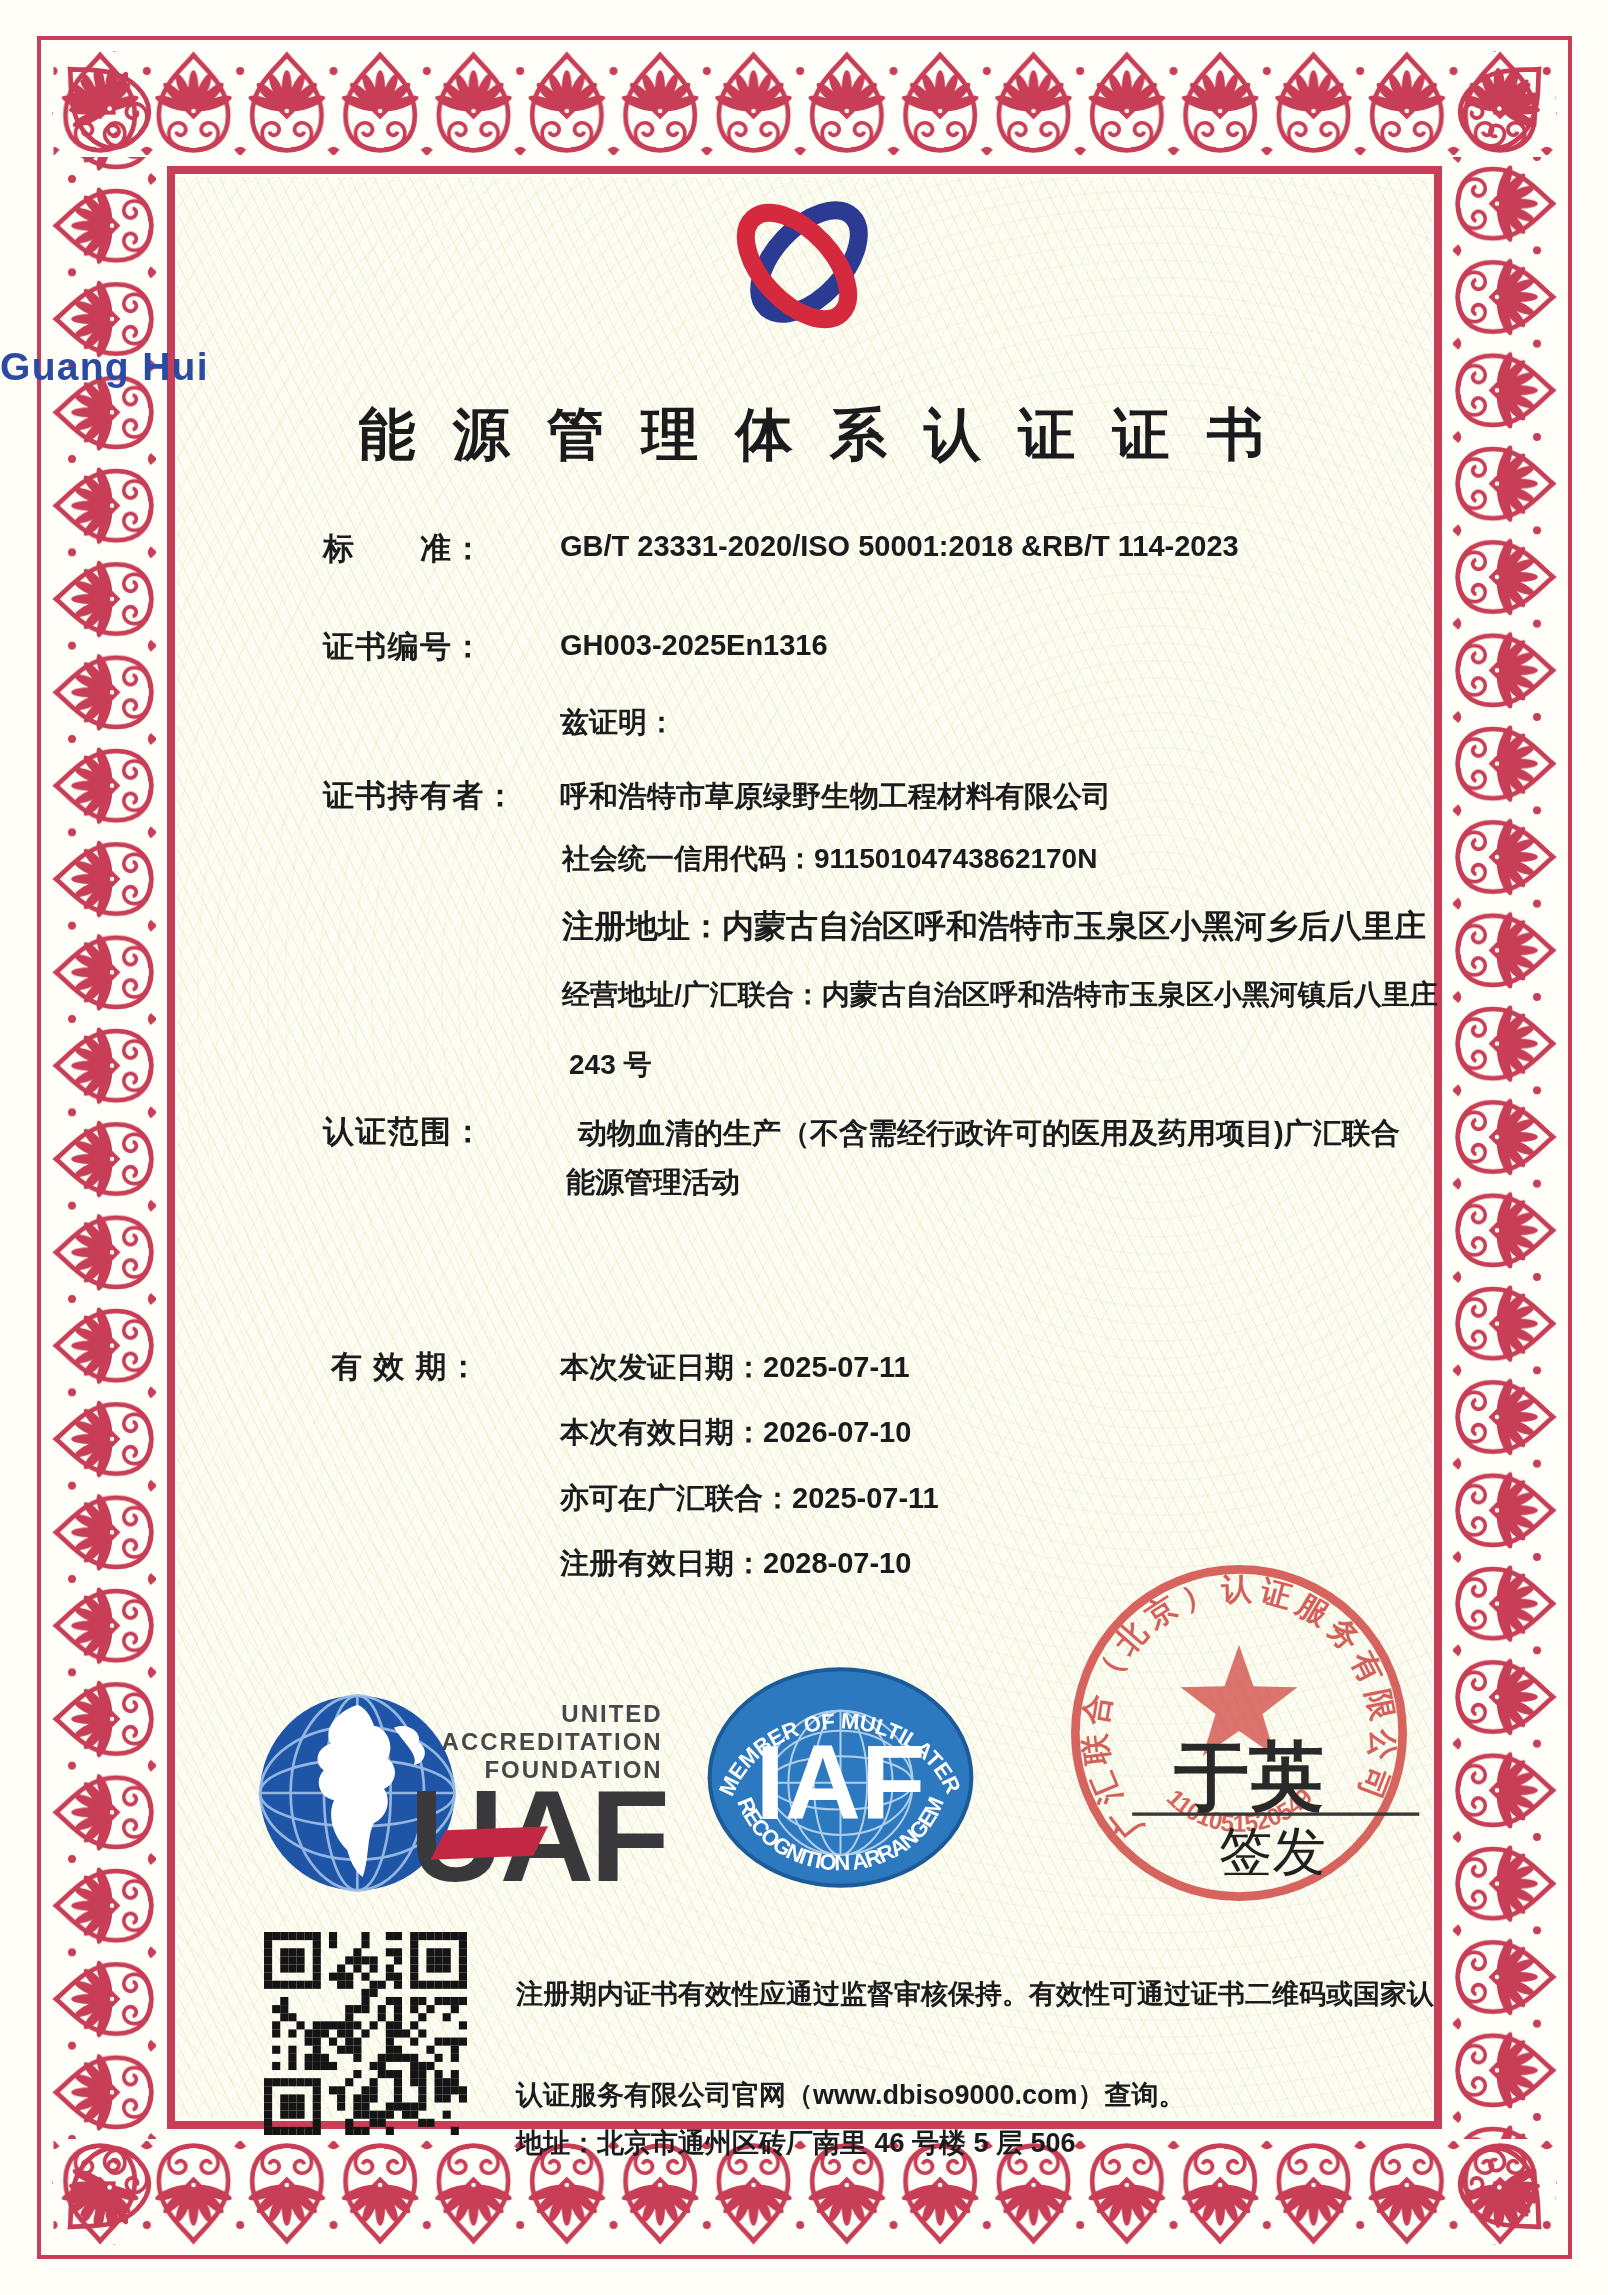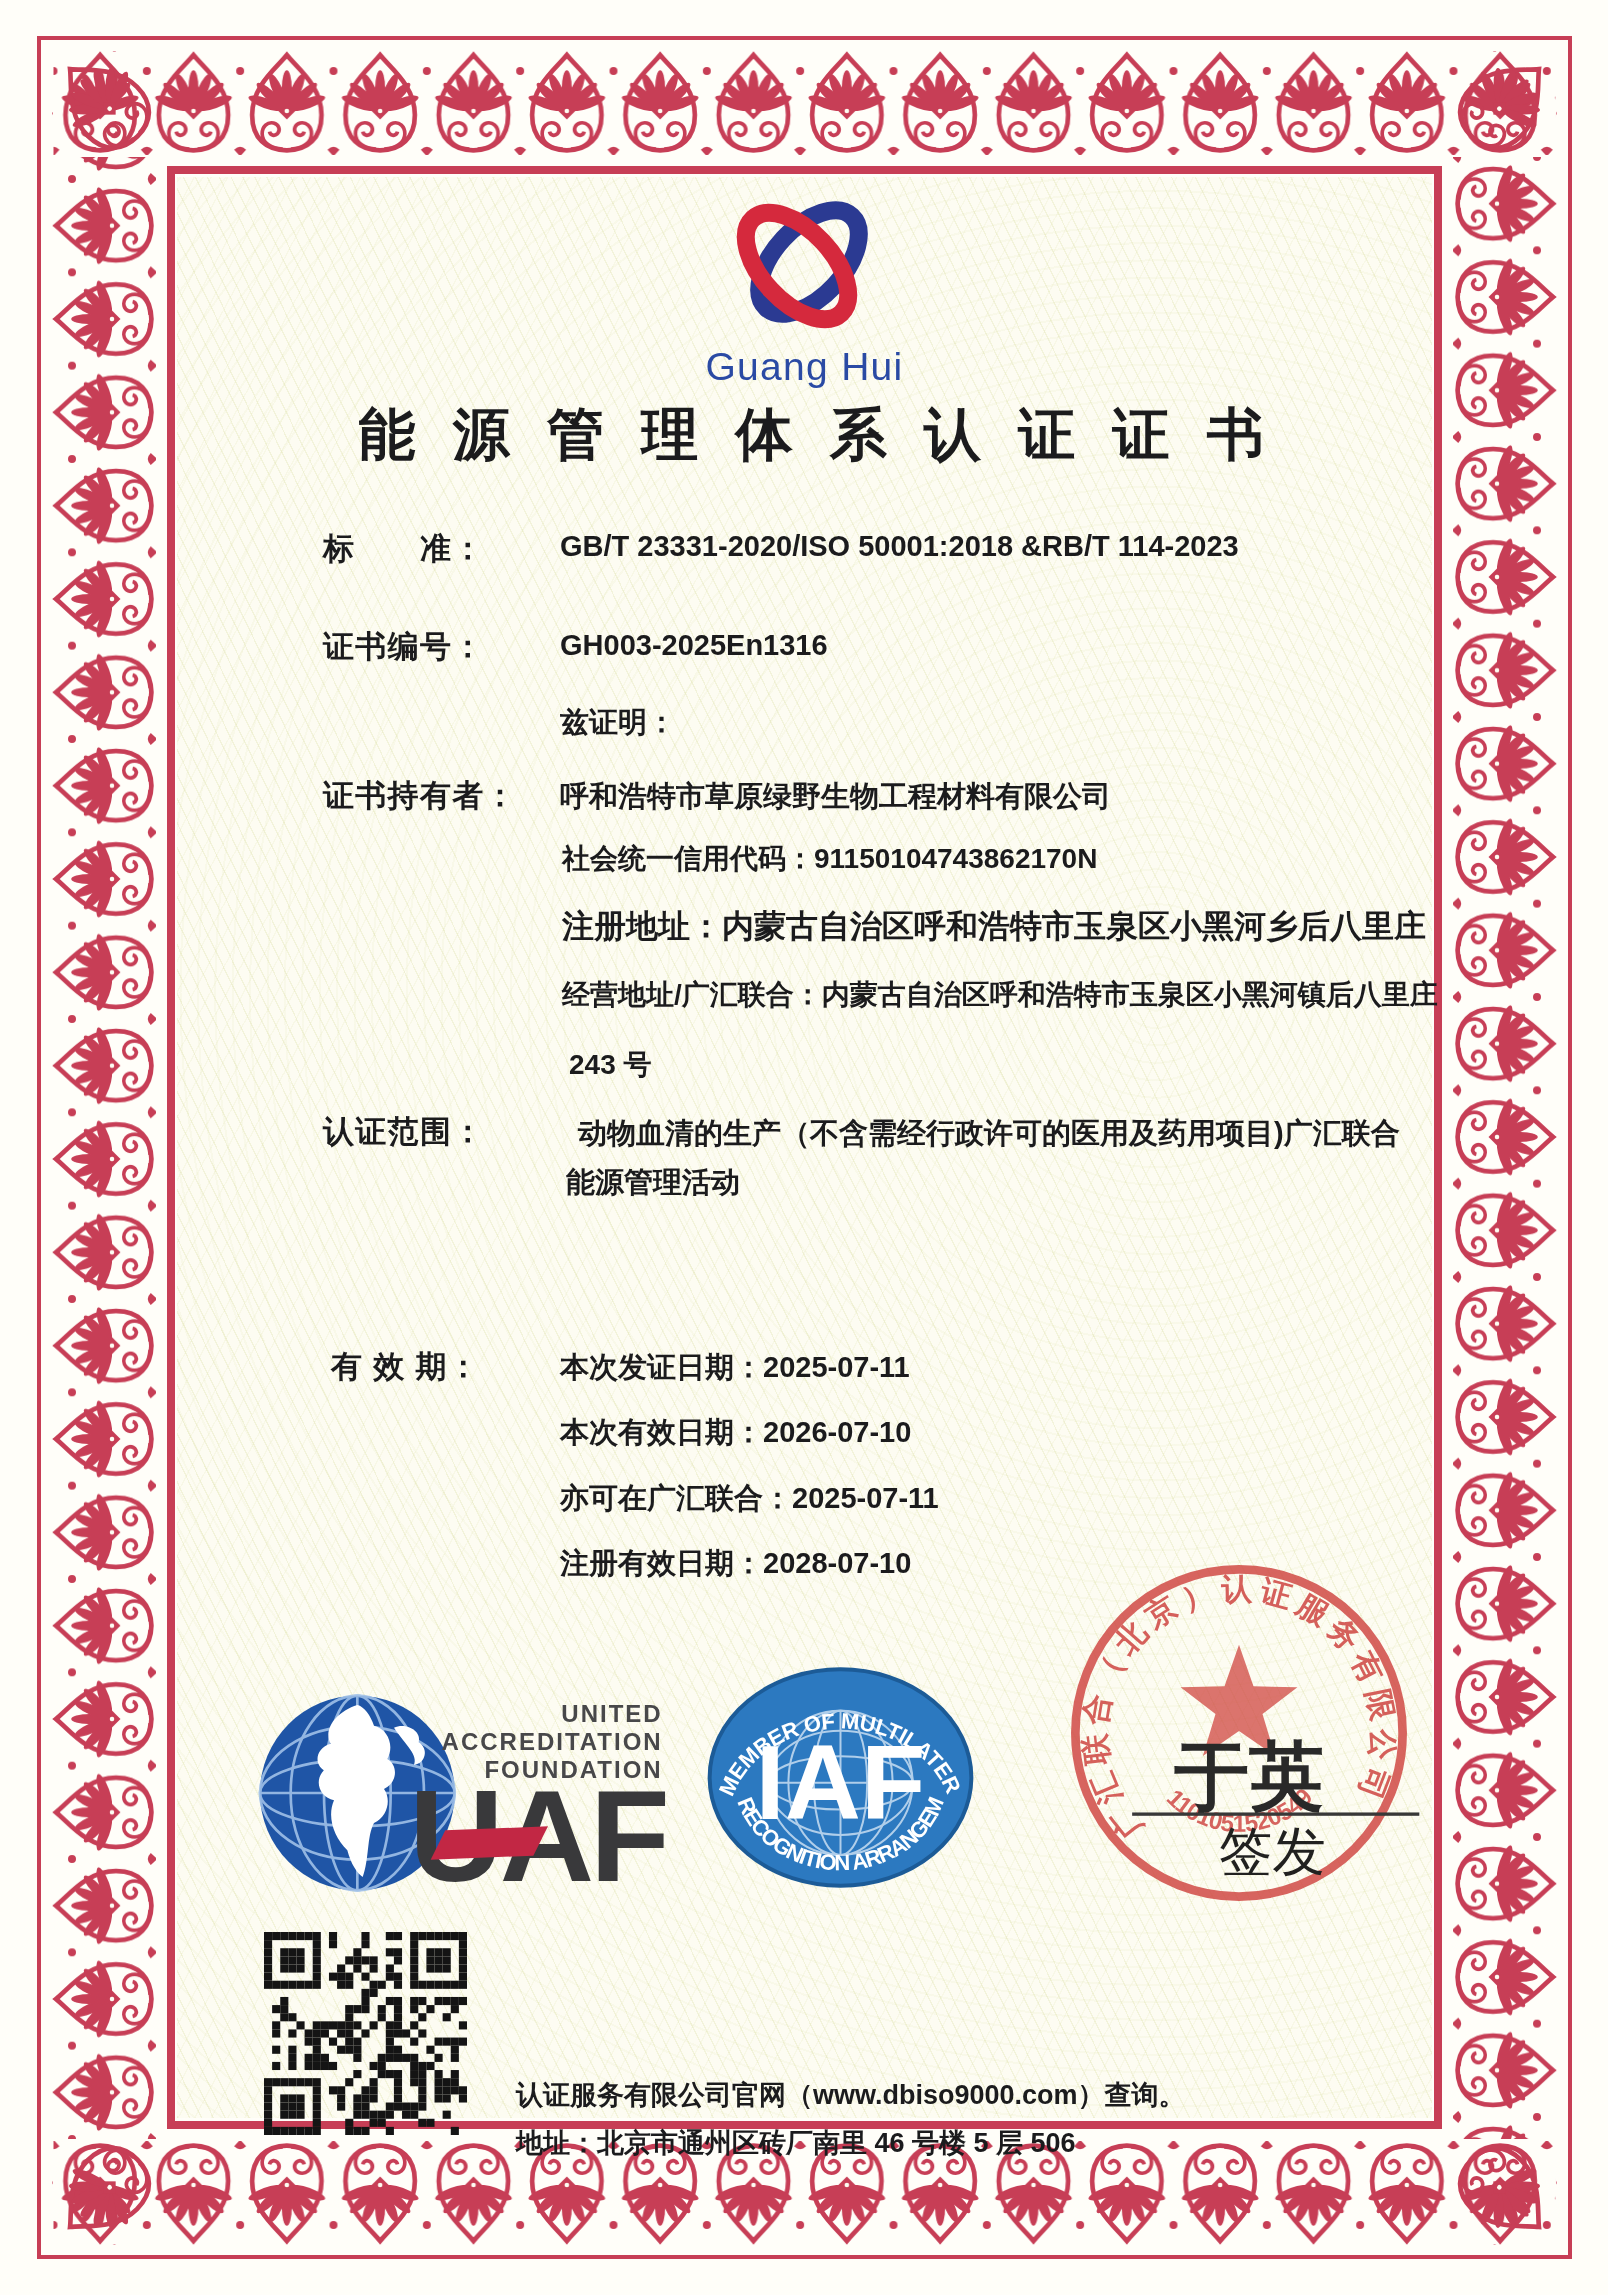--- a/index.html
+++ b/index.html
@@ -16,21 +16,21 @@
   .line-inner{position:absolute;left:167px;top:166px;right:167px;bottom:166px;border:8.7px solid #c73e56;}
   .band{position:absolute;}
   .band-left,.band-right{transform-origin:0 0;}
   .band-left{transform:rotate(-90deg);}
   .band-right{transform:rotate(90deg);}
   .band-bottom{transform:scaleY(-1);}
   .abs{position:absolute;color:#1b1b1d;}
   .title{left:0;right:0;top:397px;text-align:center;font-size:57px;font-weight:bold;letter-spacing:10.7px;padding-left:24px;}
   .lbl{font-size:31px;font-weight:bold;letter-spacing:1.3px;}
   .val{font-size:29px;font-weight:bold;}
-  .logo-text{left:0;right:0;top:345px;text-align:center;font-size:39px;font-weight:normal;
+  .logo-text{left:0;right:0;top:345px;font-size:39px;font-weight:bold;
              color:#2a4aa4;letter-spacing:1.3px;}
   .footer-line{left:516px;width:935px;font-size:27px;font-weight:bold;}
 </style>
 </head>
 <body>
 
 <div class="page">
 
   <svg width="0" height="0" style="position:absolute" aria-hidden="true">
     <defs>
@@ -491,17 +491,18 @@
       <rect x="168" y="276" width="12" height="12"></rect>
       <rect x="228" y="276" width="12" height="12"></rect>
       <rect x="240" y="276" width="12" height="12"></rect>
       <rect x="120" y="288" width="12" height="12"></rect>
       <rect x="132" y="288" width="12" height="12"></rect>
       <rect x="144" y="288" width="12" height="12"></rect>
       <rect x="180" y="288" width="12" height="12"></rect>
       <rect x="276" y="288" width="12" height="12"></rect>
     </svg>
 
+  <div class="abs footer-line" style="top:1976px">注册期内证书有效性应通过监督审核保持。有效性可通过证书二维码或国家认</div>
   <div class="abs footer-line" style="top:2077px">认证服务有限公司官网（www.dbiso9000.com）查询。</div>
   <div class="abs footer-line" style="top:2125px">地址：北京市通州区砖厂南里 46 号楼 5 层 506</div>
 
 </div>
 
 
 </body></html>

